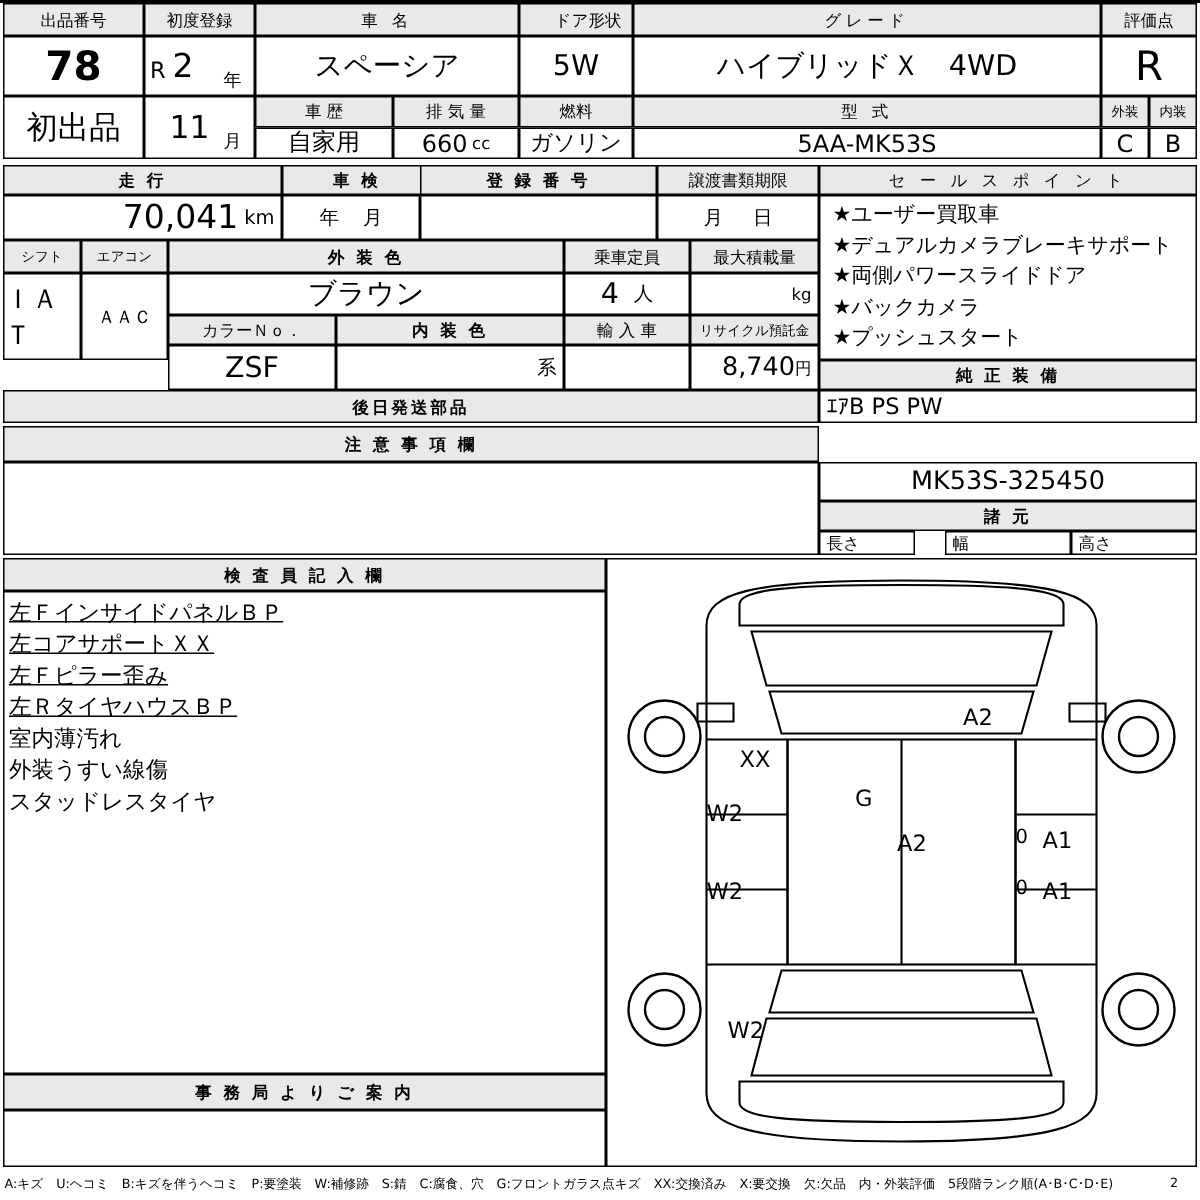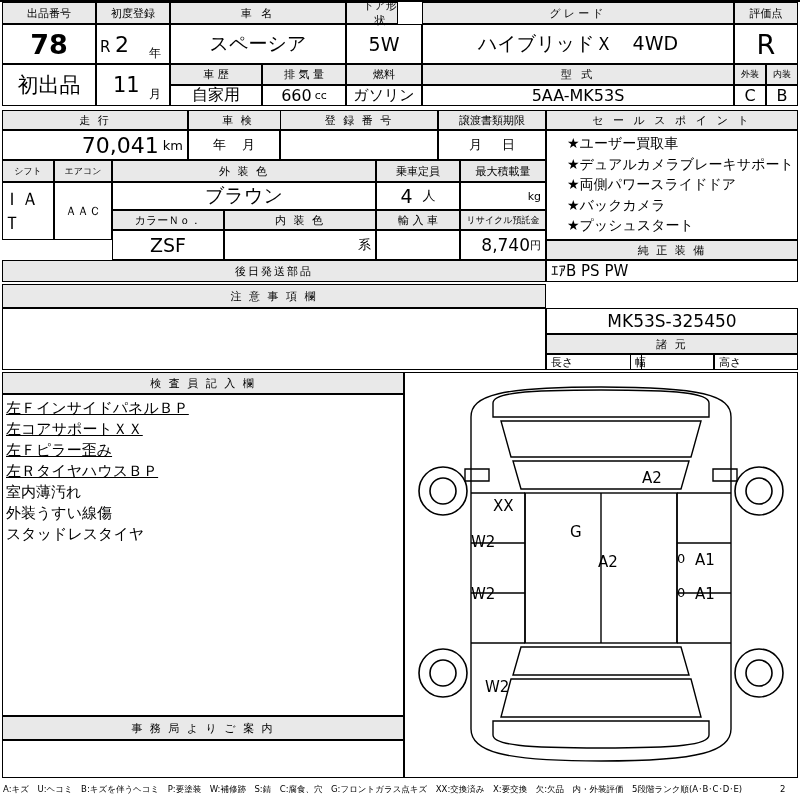--- a/index.html
+++ b/index.html
@@ -10,41 +10,41 @@
   .val{display:flex;align-items:center;justify-content:center;}
   .hdr{background:#e9e9e9;}
   .lft{justify-content:flex-start;padding-left:4px;}
   .rgt{justify-content:flex-end;padding-right:4px;}
   .big{font-size:27px;}
   .mid{font-size:19px;}
   .sm{font-size:13px;}
   .xs{font-size:11px;}
   .xxs{font-size:9px;}
   .sp{letter-spacing:3px;}
-  .sp2{letter-spacing:2px;}
+  .sp2{letter-spacing:2px;font-weight:bold;}
   .bold{font-weight:bold;}
   .topline{position:absolute;left:0;top:0;width:800px;height:2px;background:#000;}
-  .sales li{list-style:none;margin:0;padding:0 0 0 20px;font-size:14px;line-height:20.5px;white-space:nowrap;}
+  .sales li{list-style:none;margin:0;padding:0 0 0 8px;font-size:14px;line-height:20.5px;white-space:nowrap;}
   .sales ul{margin:0;padding:0;}
   .notes div{font-size:15px;line-height:21px;padding-left:3px;white-space:nowrap;}
   .und{text-decoration:underline;}
   .footnote{position:absolute;font-size:8.5px;white-space:nowrap;}
 </style>
 </head>
 <body>
 
 <div class="sheet">
   <div class="topline"></div>
 
   <div class="bx lbl hdr" style="left:2px;top:2px;width:94px;height:22px;">出品番号</div>
   <div class="bx lbl hdr" style="left:96px;top:2px;width:74px;height:22px;">初度登録</div>
   <div class="bx lbl hdr" style="left:170px;top:2px;width:176px;height:22px;">
       <span class="sp">車 名</span>
     </div>
-  <div class="bx lbl hdr" style="left:346px;top:2px;width:52px;height:22px;padding-left:16px;">ドア形状</div>
+  <div class="bx lbl hdr" style="left:346px;top:2px;width:76px;height:22px;padding-left:16px;">ドア形状</div>
   <div class="bx lbl hdr" style="left:422px;top:2px;width:312px;height:22px;">
       <span class="sp">グレード</span>
     </div>
   <div class="bx lbl hdr" style="left:734px;top:2px;width:64px;height:22px;">評価点</div>
 
   <div class="bx val big bold" style="left:2px;top:24px;width:94px;height:40px;justify-content:center;">78</div>
   <div class="bx" style="left:96px;top:24px;width:74px;height:40px;">
     <div style="position:absolute;left:3px;top:13px;font-size:15px;">R</div>
     <div style="position:absolute;left:18px;top:7px;font-size:22px;">2</div>
     <div style="position:absolute;left:52px;top:20px;font-size:12px;">年</div>
@@ -164,21 +164,21 @@
 
   <div class="bx lbl hdr" style="left:2px;top:284px;width:544px;height:24px;">
       <span class="sp2">注 意 事 項 欄</span>
     </div>
   <div class="bx" style="left:2px;top:308px;width:544px;height:62px;"></div>
 
   <div class="bx val" style="left:546px;top:308px;width:252px;height:26px;font-size:17px;">MK53S-325450</div>
   <div class="bx lbl hdr" style="left:546px;top:334px;width:252px;height:20px;">
       <span class="sp2">諸 元</span>
     </div>
-  <div class="bx val lft xs" style="left:546px;top:354px;width:96px;height:16px;">長さ</div>
+  <div class="bx val lft xs" style="left:546px;top:354px;width:64px;height:16px;">長さ</div>
   <div class="bx val lft xs" style="left:630px;top:354px;width:84px;height:16px;">幅</div>
   <div class="bx val lft xs" style="left:714px;top:354px;width:84px;height:16px;">高さ</div>
 
   <div class="bx lbl hdr" style="left:2px;top:372px;width:402px;height:22px;">
       <span class="sp2">検 査 員 記 入 欄</span>
     </div>
   <div class="bx notes" style="left:2px;top:394px;width:402px;height:322px;padding-top:3px;">
     <div><span class="und">左ＦインサイドパネルＢＰ</span></div>
     <div><span class="und">左コアサポートＸＸ</span></div>
     <div><span class="und">左Ｆピラー歪み</span></div>

